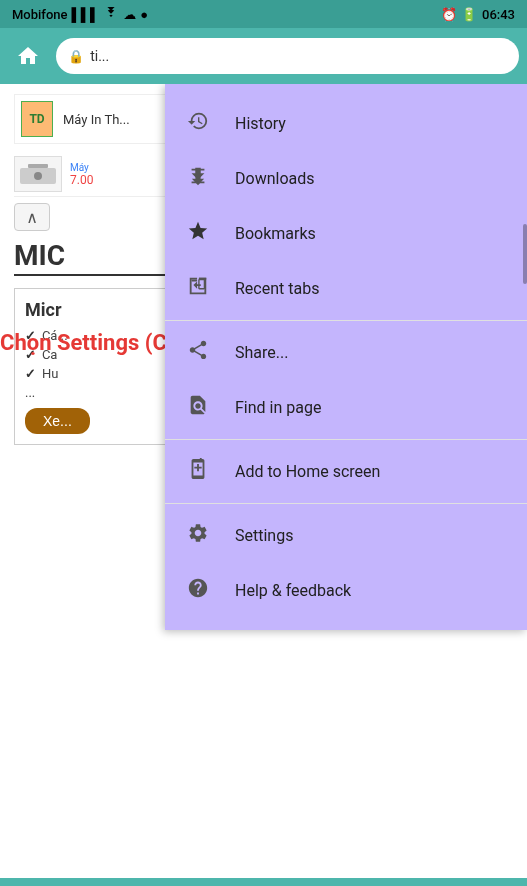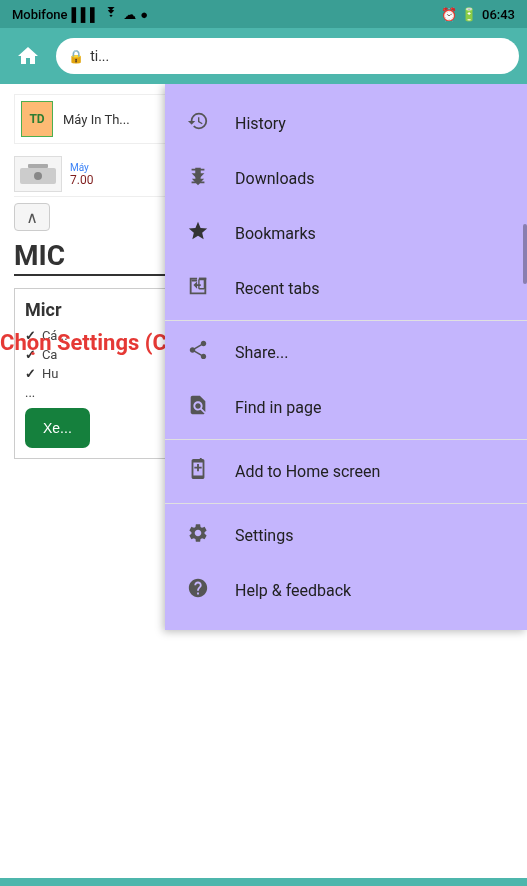--- a/index.html
+++ b/index.html
@@ -98,21 +98,21 @@
       margin-bottom: 6px;
     }
     .product-img {
       width: 48px; height: 36px;
       background: #f5f5f5;
       border: 1px solid #ddd;
       display: flex; align-items: center; justify-content: center;
       font-size: 10px; color: #999;
     }
     .product-info { font-size: 10px; color: #3b82f6; }
-    .product-price { font-size: 12px; color: #7f1d1d; }
+    .product-price { font-size: 12px; color: #ef4444; }
 
     .collapse-btn {
       width: 36px; height: 28px;
       border: 1px solid #ccc;
       background: #f5f5f5;
       border-radius: 4px;
       display: flex; align-items: center; justify-content: center;
       font-size: 16px; color: #555;
       margin-bottom: 8px;
     }
@@ -149,25 +149,25 @@
       font-weight: bold;
       color: #e53935;
       position: absolute;
       top: 246px;
       left: 0px;
       z-index: 5;
       text-shadow: 1px 1px 0 rgba(255,255,255,0.3);
     }
 
     .action-btn {
-      background: #15803d;
+      background: #a16207;
       color: #fff;
       border: none;
-      padding: 12px 18px;
-      border-radius: 7px;
+      padding: 5px 18px;
+      border-radius: 12px;
       font-size: 14px;
       margin-top: 8px;
     }
 
     
     .red-arrow {
       position: absolute;
       top: 280px;
       left: 175px;
       z-index: 10;

